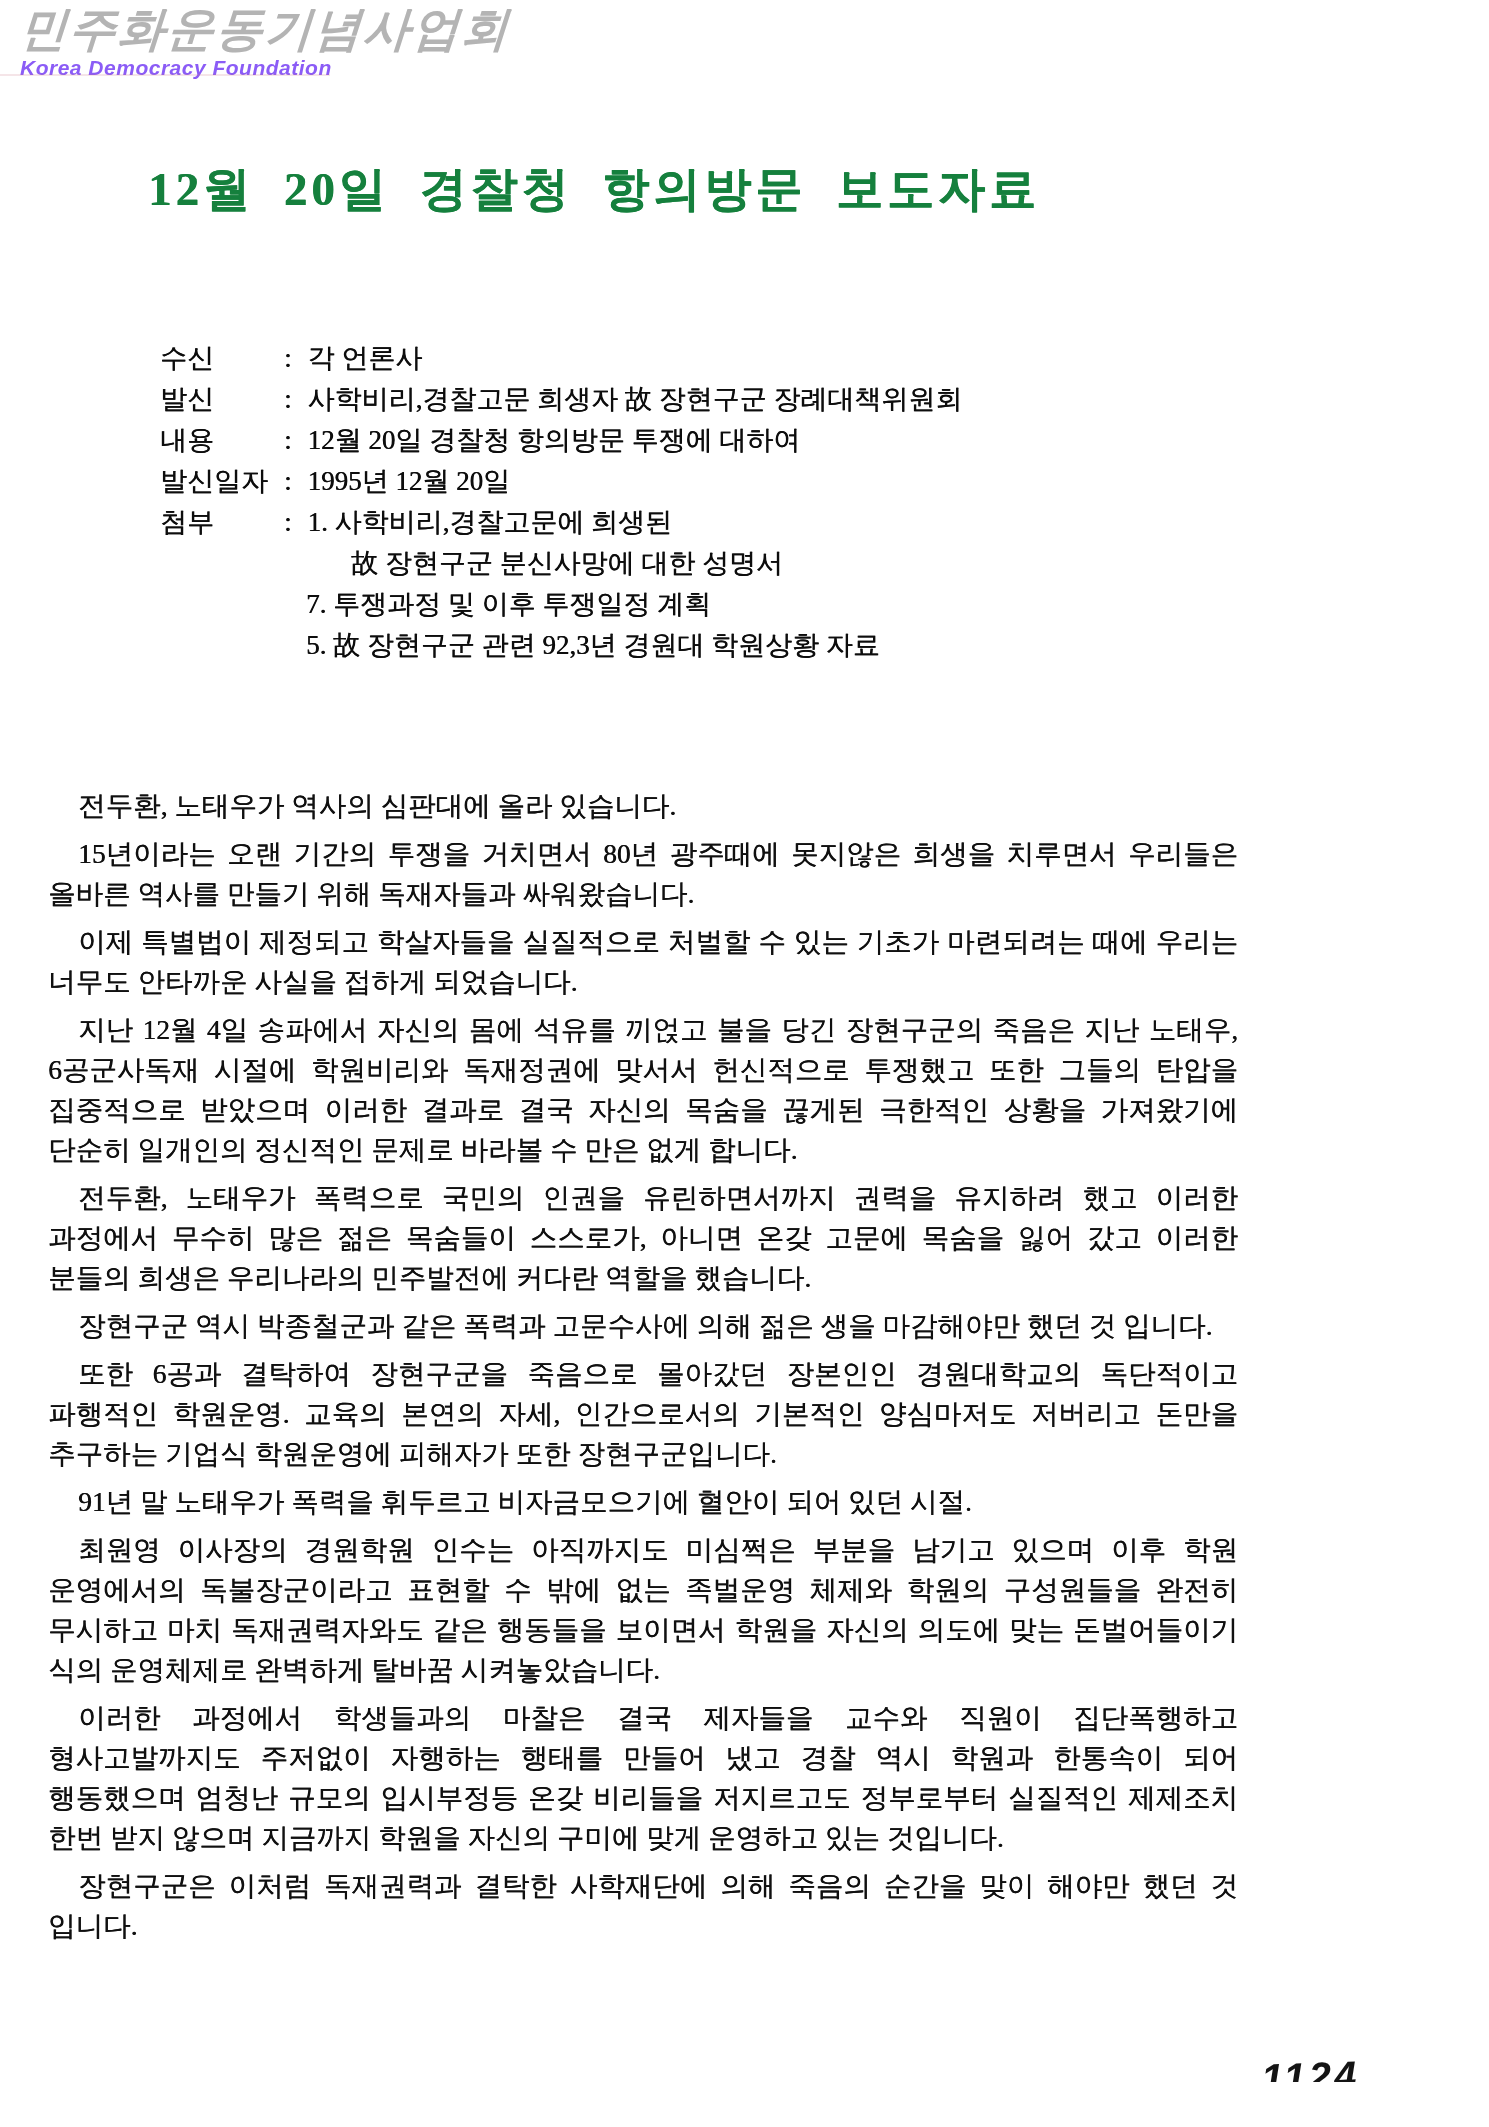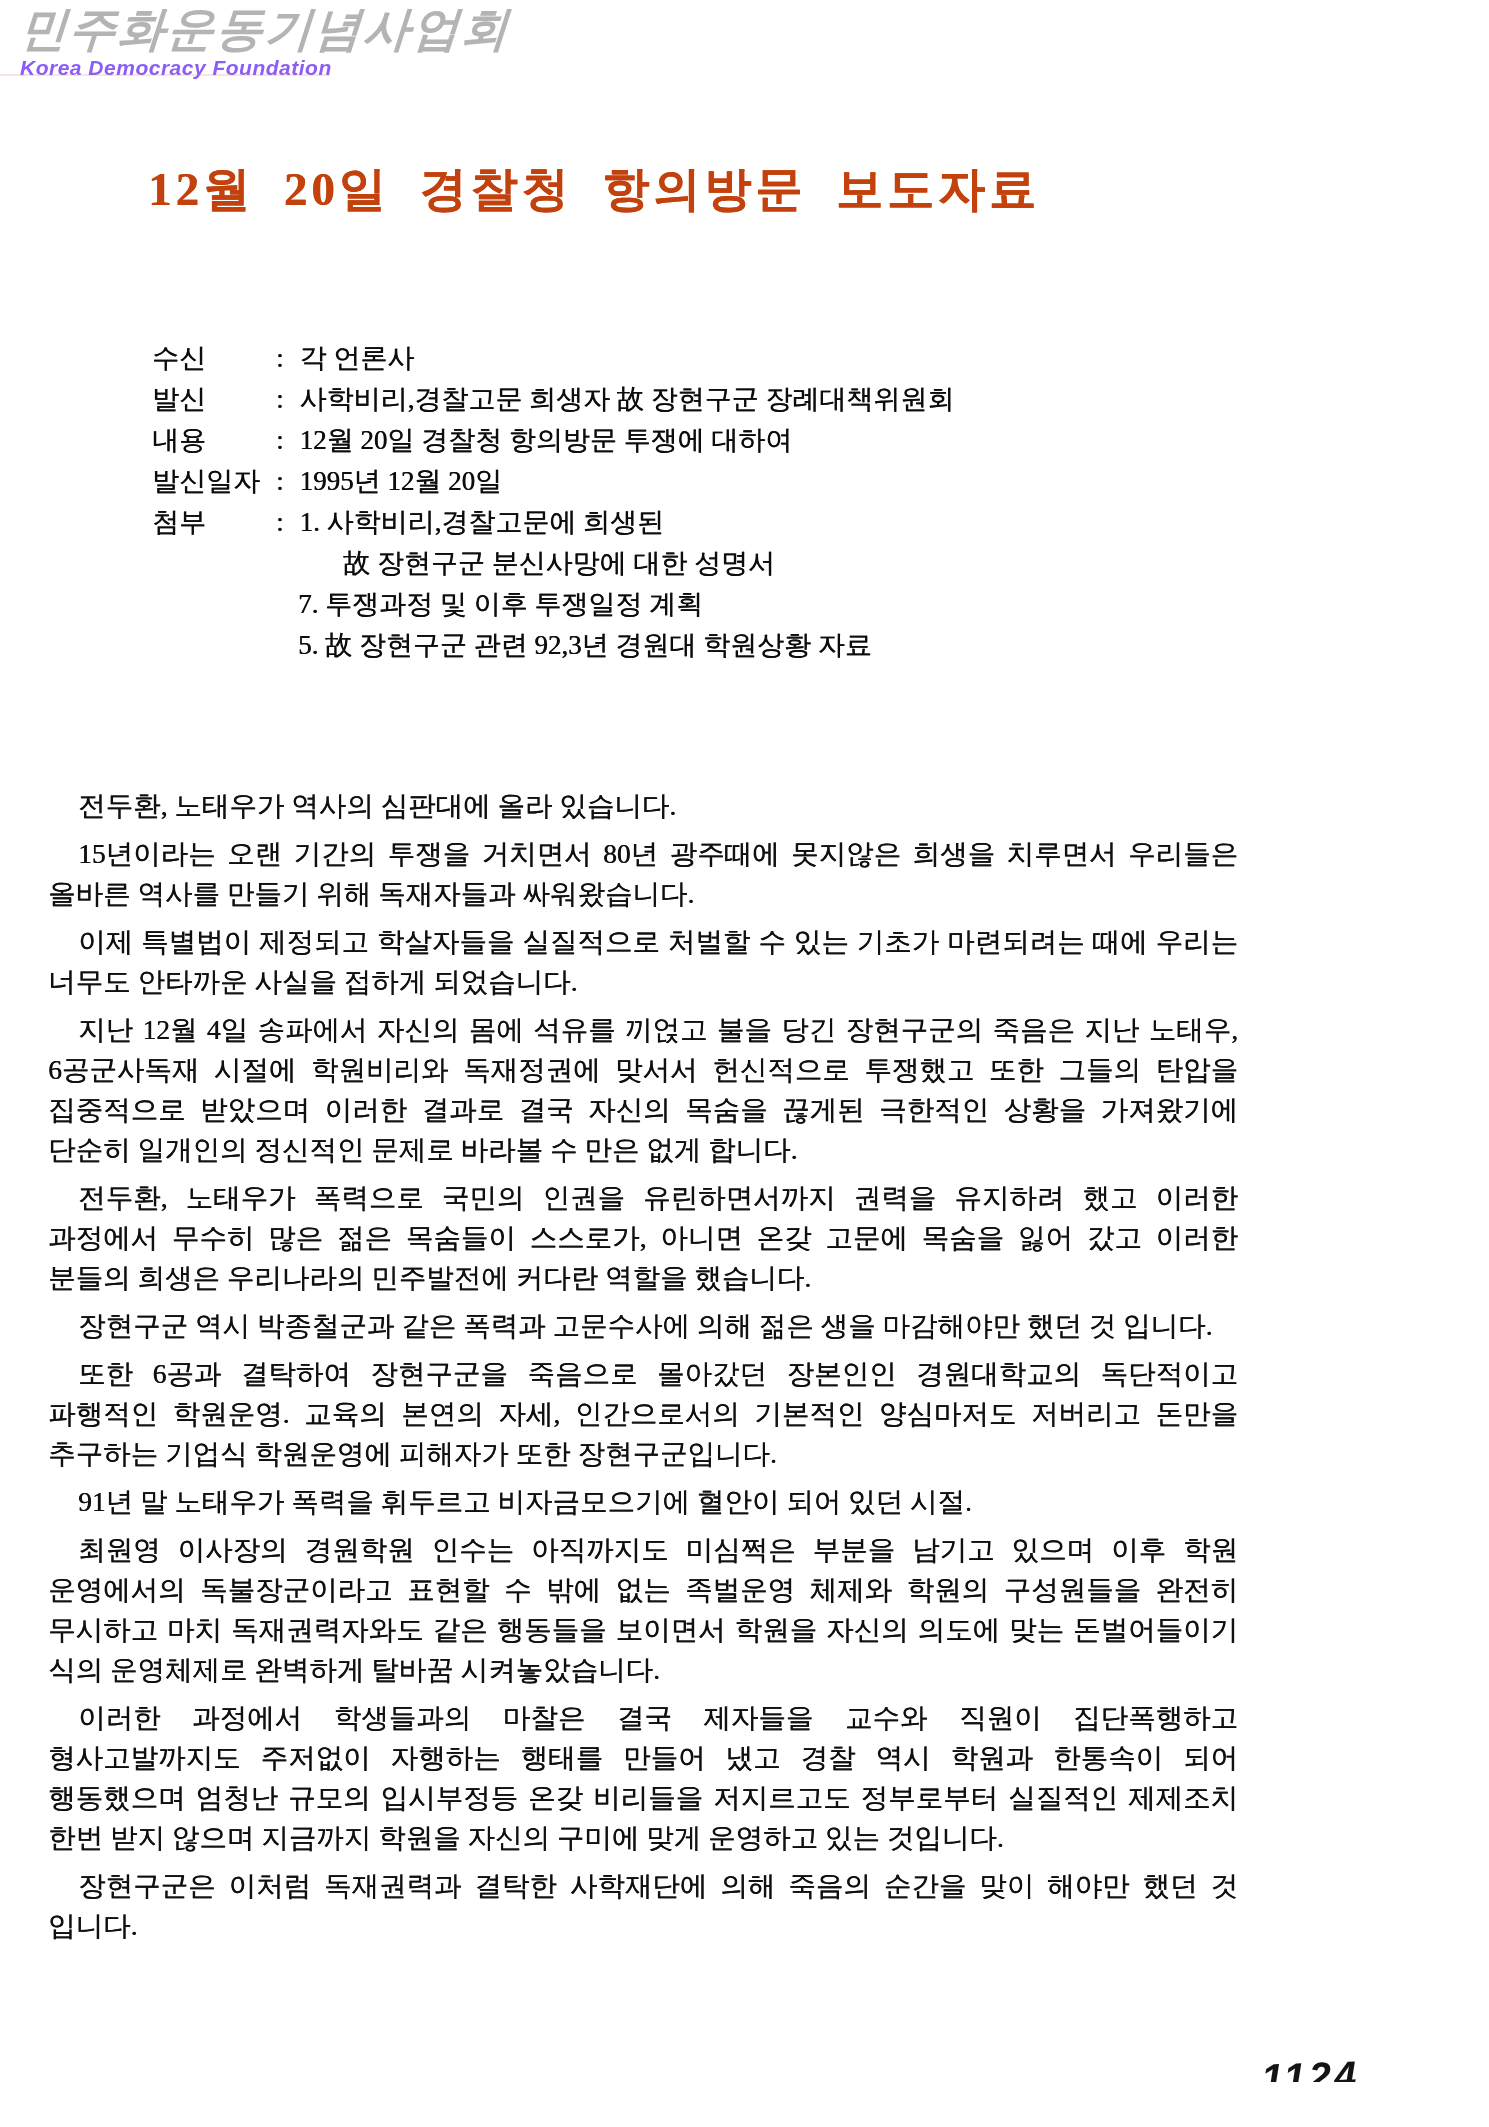--- a/index.html
+++ b/index.html
@@ -31,27 +31,27 @@
   }
   .logo-artifact {
     position:absolute; left:0; top:74px; width:330px; height:2px;
     background:#c76e7e; opacity:0.18;
   }
   
   .doc-title {
     position:absolute; left:148px; top:158px;
     font-size:47px; font-weight:bold;
     letter-spacing:4px; word-spacing:14px;
-    color:#c2410c;
+    color:#15803d;
     text-shadow:0.6px 0 0 currentColor;
     white-space:nowrap;
   }
   
   .header-block {
-    position:absolute; left:152px; top:338px;
+    position:absolute; left:160px; top:338px;
     font-size:27px; line-height:41px;
     text-shadow:0.45px 0 0 currentColor;
     white-space:nowrap;
   }
   .hrow { display:flex; }
   .hlabel {
     display:inline-block; width:112px;
     text-align:justify; text-align-last:justify;
   }
   .hcolon { margin-left:12px; margin-right:16px; }

